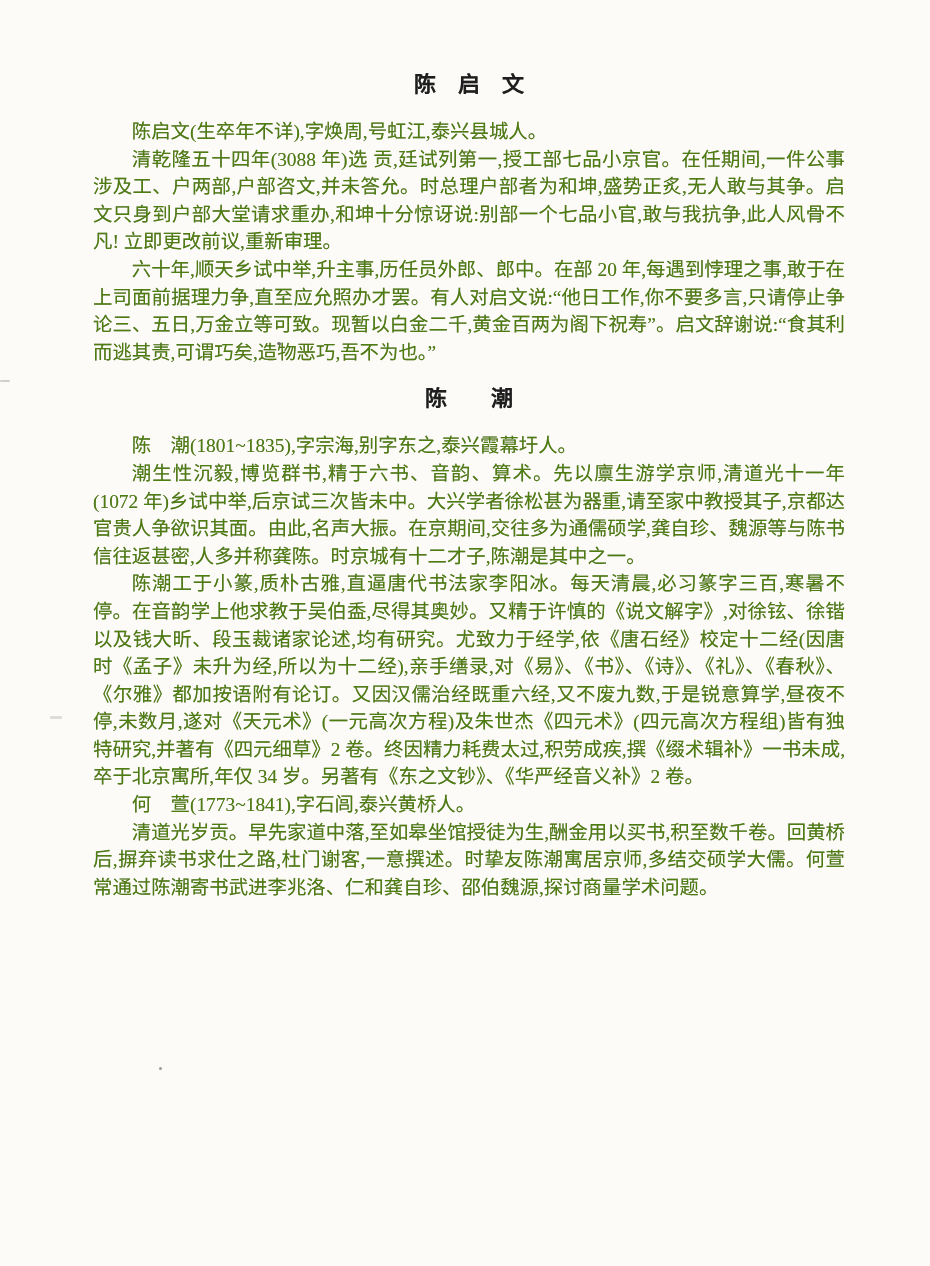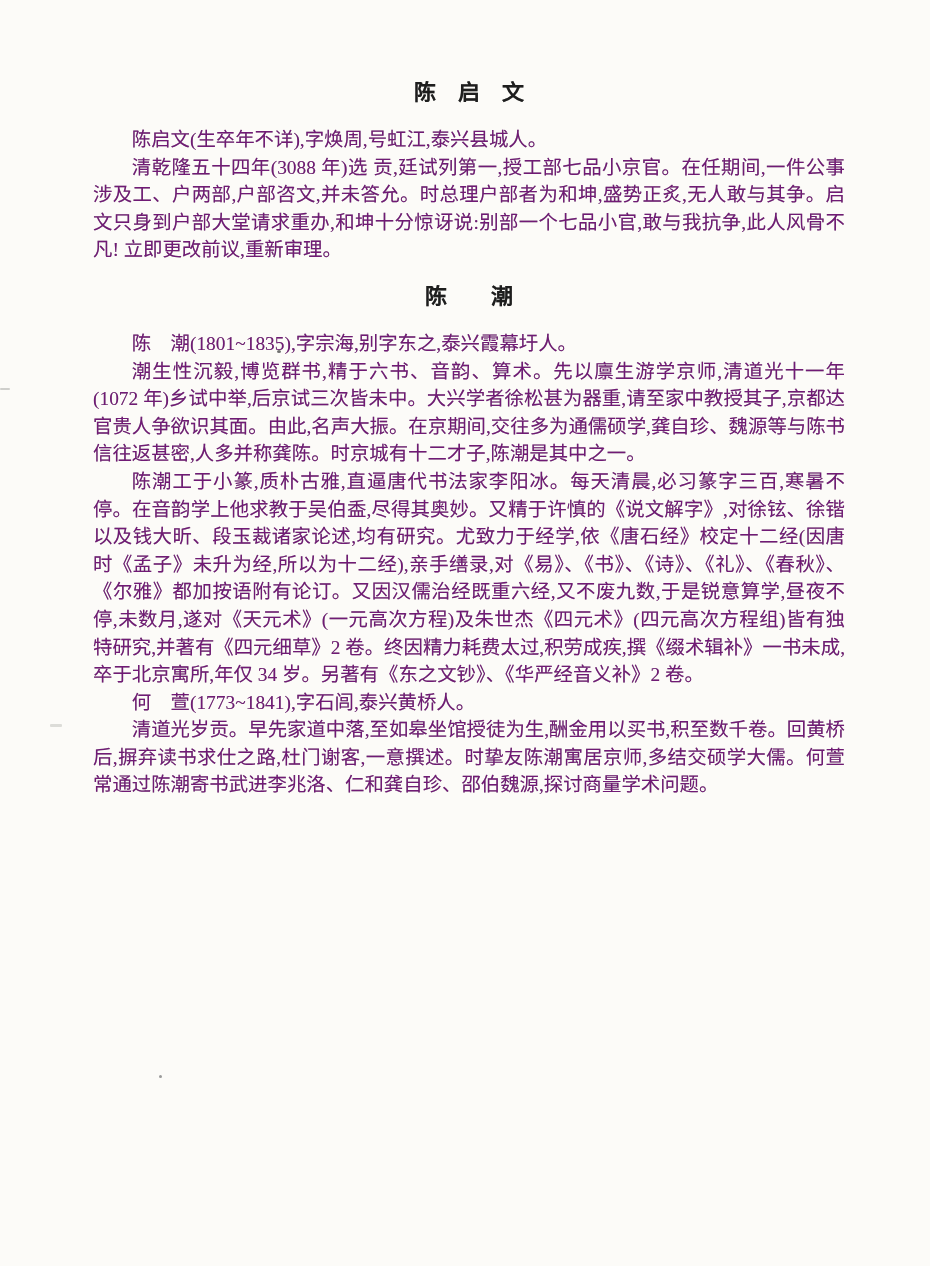--- a/index.html
+++ b/index.html
@@ -7,21 +7,20 @@
     padding: 0;
     background: #fcfbf8;
   }
   .page {
     position: relative;
     width: 930px;
     height: 1134px;
     background: #fcfbf8;
     overflow: hidden;
     box-sizing: border-box;
-    margin-top: 8px;
   }
   .content {
     position: absolute;
     left: 93px;
     top: 0;
     width: 752px;
     padding-top: 72px;
   }
   .section-title {
     font-family: "Liberation Sans", "DejaVu Sans", sans-serif;
@@ -33,21 +32,21 @@
     line-height: 26px;
     text-shadow: 0 0 0.5px rgba(0,0,0,0.45);
   }
   .section-title.mid {
     margin: 20px 0 20px 0;
   }
   .para {
     font-family: "Liberation Serif", "DejaVu Serif", serif;
     font-size: 19.4px;
     line-height: 27.6px;
-    color: #701a75;
+    color: #4d7c0f;
     text-align: justify;
     text-indent: 2em;
     margin: 0;
     text-shadow: 0 0 0.5px rgba(0,0,0,0.35);
   }
   .speckle {
     position: absolute;
     border-radius: 50%;
   }
   #speck-1 { left: 277px; top: 342px; width: 4px; height: 3px; background: #6f6f6f; }
@@ -58,20 +57,21 @@
 </head>
 <body>
 
 <div class="page">
   <div class="content">
 
     <section>
       <h2 class="section-title">陈　启　文</h2>
       <p class="para">陈启文(生卒年不详),字焕周,号虹江,泰兴县城人。</p>
       <p class="para">清乾隆五十四年(3088 年)选 贡,廷试列第一,授工部七品小京官。在任期间,一件公事涉及工、户两部,户部咨文,并未答允。时总理户部者为和坤,盛势正炙,无人敢与其争。启文只身到户部大堂请求重办,和坤十分惊讶说:别部一个七品小官,敢与我抗争,此人风骨不凡! 立即更改前议,重新审理。</p>
+      <p class="para">六十年,顺天乡试中举,升主事,历任员外郎、郎中。在部 20 年,每遇到悖理之事,敢于在上司面前据理力争,直至应允照办才罢。有人对启文说:“他日工作,你不要多言,只请停止争论三、五日,万金立等可致。现暂以白金二千,黄金百两为阁下祝寿”。启文辞谢说:“食其利而逃其责,可谓巧矣,造物恶巧,吾不为也。”</p>
     </section>
 
     <section>
       <h2 class="section-title mid">陈　　潮</h2>
       <p class="para">陈　潮(1801~1835),字宗海,别字东之,泰兴霞幕圩人。</p>
       <p class="para">潮生性沉毅,博览群书,精于六书、音韵、算术。先以廪生游学京师,清道光十一年(1072 年)乡试中举,后京试三次皆未中。大兴学者徐松甚为器重,请至家中教授其子,京都达官贵人争欲识其面。由此,名声大振。在京期间,交往多为通儒硕学,龚自珍、魏源等与陈书信往返甚密,人多并称龚陈。时京城有十二才子,陈潮是其中之一。</p>
       <p class="para">陈潮工于小篆,质朴古雅,直逼唐代书法家李阳冰。每天清晨,必习篆字三百,寒暑不停。在音韵学上他求教于吴伯盉,尽得其奥妙。又精于许慎的《说文解字》,对徐铉、徐锴以及钱大昕、段玉裁诸家论述,均有研究。尤致力于经学,依《唐石经》校定十二经(因唐时《孟子》未升为经,所以为十二经),亲手缮录,对《易》、《书》、《诗》、《礼》、《春秋》、《尔雅》都加按语附有论订。又因汉儒治经既重六经,又不废九数,于是锐意算学,昼夜不停,未数月,遂对《天元术》(一元高次方程)及朱世杰《四元术》(四元高次方程组)皆有独特研究,并著有《四元细草》2 卷。终因精力耗费太过,积劳成疾,撰《缀术辑补》一书未成,卒于北京寓所,年仅 34 岁。另著有《东之文钞》、《华严经音义补》2 卷。</p>
     </section>
 
     <section>

